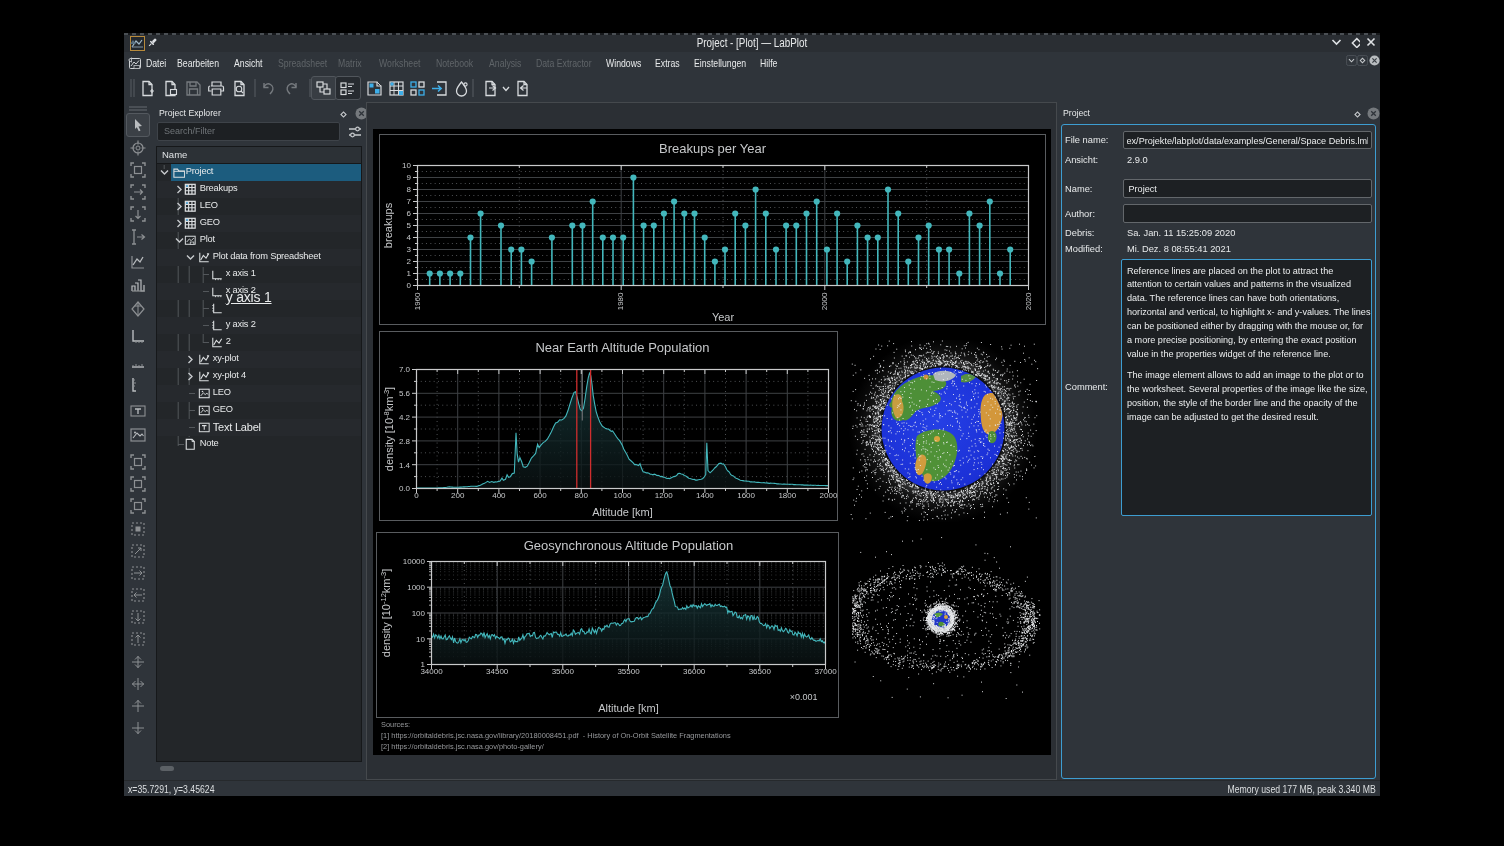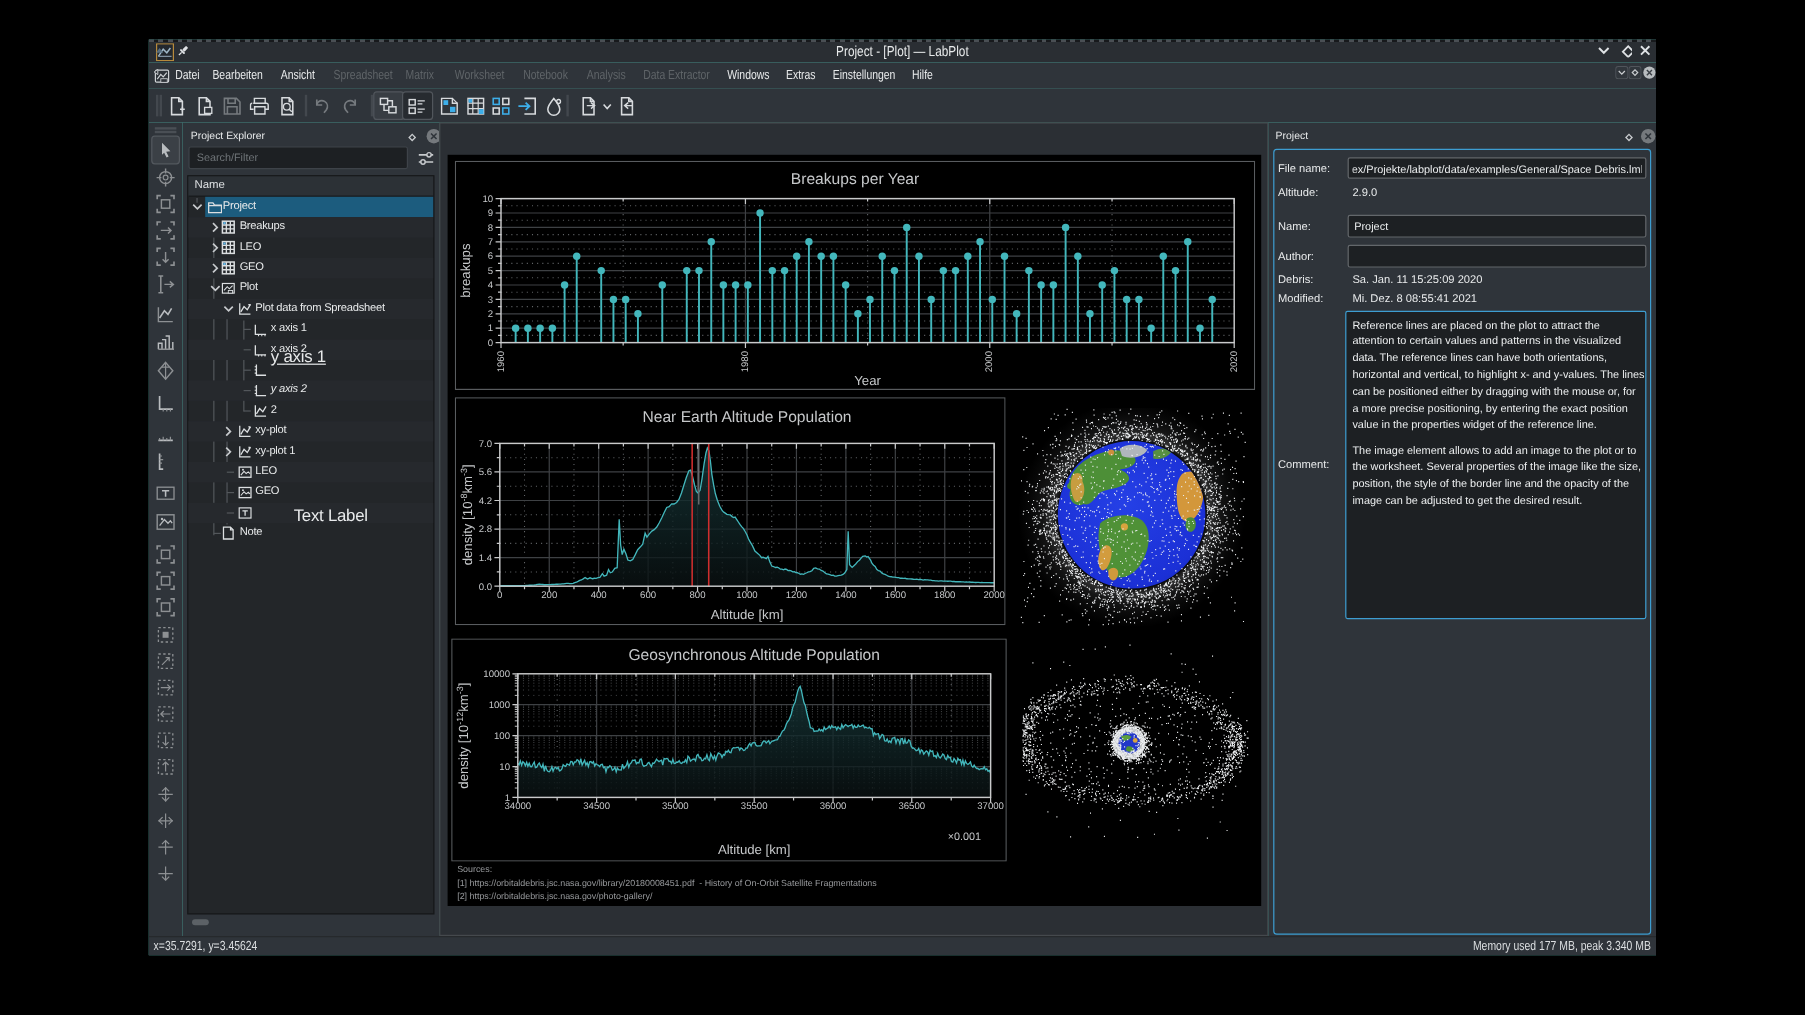--- a/index.html
+++ b/index.html
@@ -384,21 +384,21 @@
           <path d="M3 2 v10 h9" stroke="#dcdfe1" stroke-width="1.2" fill="none"></path>
           <path d="M3 4 h-1.6 M3 7 h-1.6 M3 10 h-1.6" stroke="#dcdfe1"></path>
         </svg>
 <div class="abs" style="left:68.7px;top:142px;font-size:14px;letter-spacing:-0.2px;color:#e8eaeb;white-space:nowrap;text-decoration:underline;">y axis 1</div>
 <div class="abs" style="left:0;top:170.0px;width:204px;height:17px;background:#26292d;"></div>
 <div class="abs" style="left:46.2px;top:178.0px;width:6px;height:1px;background:#53575b;"></div>
 <svg class="abs" style="left:53.7px;top:172.0px" width="12.5" height="12.5" viewBox="0 0 14 14">
           <path d="M3 2 v10 h9" stroke="#dcdfe1" stroke-width="1.2" fill="none"></path>
           <path d="M3 4 h-1.6 M3 7 h-1.6 M3 10 h-1.6" stroke="#dcdfe1"></path>
         </svg>
-<div class="abs" style="left:68.7px;top:172.0px;font-size:9.3px;letter-spacing:-0.2px;color:#e8eaeb;white-space:nowrap;font-style:italic;">y axis 2</div>
+<div class="abs" style="left:68.7px;top:172.0px;font-size:9.3px;letter-spacing:-0.2px;color:#e8eaeb;white-space:nowrap;">y axis 2</div>
 <div class="abs" style="left:0;top:187.0px;width:204px;height:17px;"></div>
 <div class="abs" style="left:46.2px;top:195.0px;width:6px;height:1px;background:#53575b;"></div>
 <svg class="abs" style="left:53.7px;top:189.0px" width="12.5" height="12.5" viewBox="0 0 14 14">
           <path d="M2 2 v10 h10" stroke="#dcdfe1" stroke-width="1.2" fill="none"></path>
           <path d="M3 10 L6 5 L9 8 L12 3" stroke="#dcdfe1" fill="none" stroke-width="1.2"></path>
         </svg>
 <div class="abs" style="left:68.7px;top:189.0px;font-size:9.3px;letter-spacing:-0.2px;color:#e8eaeb;white-space:nowrap;">2</div>
 <div class="abs" style="left:0;top:204.0px;width:204px;height:17px;background:#26292d;"></div>
 <svg class="abs" style="left:29.7px;top:208.0px" width="7" height="9" viewBox="0 0 7 9">
           <path d="M1.5 1 L5 4.5 L1.5 8" stroke="#c7cacd" stroke-width="1.4" fill="none"></path>
@@ -411,21 +411,21 @@
 <div class="abs" style="left:55.7px;top:206.0px;font-size:9.3px;letter-spacing:-0.2px;color:#e8eaeb;white-space:nowrap;">xy-plot</div>
 <div class="abs" style="left:0;top:221.0px;width:204px;height:17px;"></div>
 <svg class="abs" style="left:29.7px;top:225.0px" width="7" height="9" viewBox="0 0 7 9">
           <path d="M1.5 1 L5 4.5 L1.5 8" stroke="#c7cacd" stroke-width="1.4" fill="none"></path>
         </svg>
 <svg class="abs" style="left:40.7px;top:223.0px" width="12.5" height="12.5" viewBox="0 0 14 14">
           <path d="M2 2 v10 h10" stroke="#dcdfe1" stroke-width="1.2" fill="none"></path>
           <path d="M3 10 L6 5 L9 8 L12 3" stroke="#dcdfe1" fill="none" stroke-width="1.2"></path>
           <path d="M10 3 l2 0 M12 3 l-1.5 1.5" stroke="#dcdfe1"></path>
         </svg>
-<div class="abs" style="left:55.7px;top:223.0px;font-size:9.3px;letter-spacing:-0.2px;color:#e8eaeb;white-space:nowrap;">xy-plot 1</div>
+<div class="abs" style="left:55.7px;top:223.0px;font-size:9.3px;letter-spacing:-0.2px;color:#e8eaeb;white-space:nowrap;">xy-plot 4</div>
 <div class="abs" style="left:0;top:238.0px;width:204px;height:17px;background:#26292d;"></div>
 <div class="abs" style="left:32.2px;top:246.0px;width:6px;height:1px;background:#53575b;"></div>
 <svg class="abs" style="left:40.7px;top:240.0px" width="12.5" height="12.5" viewBox="0 0 14 14">
           <rect x="1.5" y="2.5" width="11" height="9.5" fill="none" stroke="#dcdfe1" stroke-width="1.2"></rect>
           <path d="M3 10 L6 6.5 L8 8.5 L10 7 L11.5 8.5" stroke="#dcdfe1" fill="none"></path>
           <circle cx="5" cy="5" r="0.9" fill="#dcdfe1"></circle>
         </svg>
 <div class="abs" style="left:55.7px;top:240.0px;font-size:9.3px;letter-spacing:-0.2px;color:#e8eaeb;white-space:nowrap;">LEO</div>
 <div class="abs" style="left:0;top:255.0px;width:204px;height:17px;"></div>
 <div class="abs" style="left:32.2px;top:263.0px;width:6px;height:1px;background:#53575b;"></div>
@@ -434,21 +434,21 @@
           <path d="M3 10 L6 6.5 L8 8.5 L10 7 L11.5 8.5" stroke="#dcdfe1" fill="none"></path>
           <circle cx="5" cy="5" r="0.9" fill="#dcdfe1"></circle>
         </svg>
 <div class="abs" style="left:55.7px;top:257.0px;font-size:9.3px;letter-spacing:-0.2px;color:#e8eaeb;white-space:nowrap;">GEO</div>
 <div class="abs" style="left:0;top:272.0px;width:204px;height:17px;background:#26292d;"></div>
 <div class="abs" style="left:32.2px;top:280.0px;width:6px;height:1px;background:#53575b;"></div>
 <svg class="abs" style="left:40.7px;top:274.0px" width="12.5" height="12.5" viewBox="0 0 14 14">
           <rect x="1.5" y="2.5" width="11" height="9.5" fill="none" stroke="#dcdfe1" stroke-width="1.1"></rect>
           <path d="M4.5 5.2 h5 M7 5.2 v4.6" stroke="#dcdfe1" stroke-width="1.2"></path>
         </svg>
-<div class="abs" style="left:55.7px;top:274.0px;font-size:14px;letter-spacing:-0.2px;color:#e8eaeb;white-space:nowrap;margin-left:32px;">Text Label</div>
+<div class="abs" style="left:55.7px;top:274.0px;font-size:11px;letter-spacing:-0.2px;color:#e8eaeb;white-space:nowrap;">Text Label</div>
 <div class="abs" style="left:0;top:289.0px;width:204px;height:17px;"></div>
 <div class="abs" style="left:21.2px;top:297.0px;width:6px;height:1px;background:#53575b;"></div>
 <svg class="abs" style="left:26.7px;top:291.0px" width="12.5" height="12.5" viewBox="0 0 14 14">
           <path d="M2.5 1.5 h6.5 l2.5 2.5 v8.5 h-9 Z" fill="none" stroke="#dcdfe1" stroke-width="1.2"></path>
           <path d="M9 1.5 v2.5 h2.5" fill="none" stroke="#dcdfe1"></path>
         </svg>
 <div class="abs" style="left:42.7px;top:291.0px;font-size:9.3px;letter-spacing:-0.2px;color:#e8eaeb;white-space:nowrap;">Note</div>
 </div>
 <div class="abs" style="left:8px;top:664px;width:14px;height:5px;background:#5c6166;border-radius:2.5px;"></div>
 </div>
@@ -975,21 +975,21 @@
       </svg>
 <svg class="abs" style="left:310px;top:5px" width="13" height="13" viewBox="0 0 13 13">
         <circle cx="6.5" cy="6.5" r="6" fill="#75797d"></circle>
         <path d="M4.2 4.2 L8.8 8.8 M8.8 4.2 L4.2 8.8" stroke="#2f343a" stroke-width="1.3"></path>
       </svg>
 <div class="abs" style="left:4px;top:22px;width:315px;height:655px;border:1px solid #3d9dd1;border-radius:3px;"></div>
 <div class="abs" style="left:8px;top:33px;font-size:9.3px;color:#e8eaeb;">File name:</div>
 <div class="abs" style="left:65.5px;top:29px;width:249px;height:18px;background:#1d2023;border:1px solid #63676b;border-radius:2px;font-size:9.1px;color:#eceeef;">
         <div style="margin:3.5px 3px 0 3px;white-space:nowrap;overflow:hidden;text-align:right;">ex/Projekte/labplot/data/examples/General/Space Debris.lml</div>
       </div>
-<div class="abs" style="left:8px;top:53px;font-size:9.3px;color:#e8eaeb;">Altitude:</div>
+<div class="abs" style="left:8px;top:53px;font-size:9.3px;color:#e8eaeb;">Ansicht:</div>
 <div class="abs" style="left:70px;top:53px;font-size:9.3px;color:#e8eaeb;">2.9.0</div>
 <div class="abs" style="left:8px;top:82px;font-size:9.3px;color:#e8eaeb;">Name:</div>
 <div class="abs" style="left:65.5px;top:77px;width:249px;height:19px;background:#1d2023;border:1px solid #63676b;border-radius:2px;font-size:9.1px;color:#eceeef;">
         <div style="margin:4px 0 0 5px;">Project</div>
       </div>
 <div class="abs" style="left:8px;top:107px;font-size:9.3px;color:#e8eaeb;">Author:</div>
 <div class="abs" style="left:65.5px;top:102px;width:249px;height:19px;background:#1d2023;border:1px solid #63676b;border-radius:2px;font-size:9.1px;color:#eceeef;"></div>
 <div class="abs" style="left:8px;top:126px;font-size:9.3px;color:#e8eaeb;">Debris:</div>
 <div class="abs" style="left:70px;top:126px;font-size:9.3px;color:#e8eaeb;">Sa. Jan. 11 15:25:09 2020</div>
 <div class="abs" style="left:8px;top:142px;font-size:9.3px;color:#e8eaeb;">Modified:</div>

